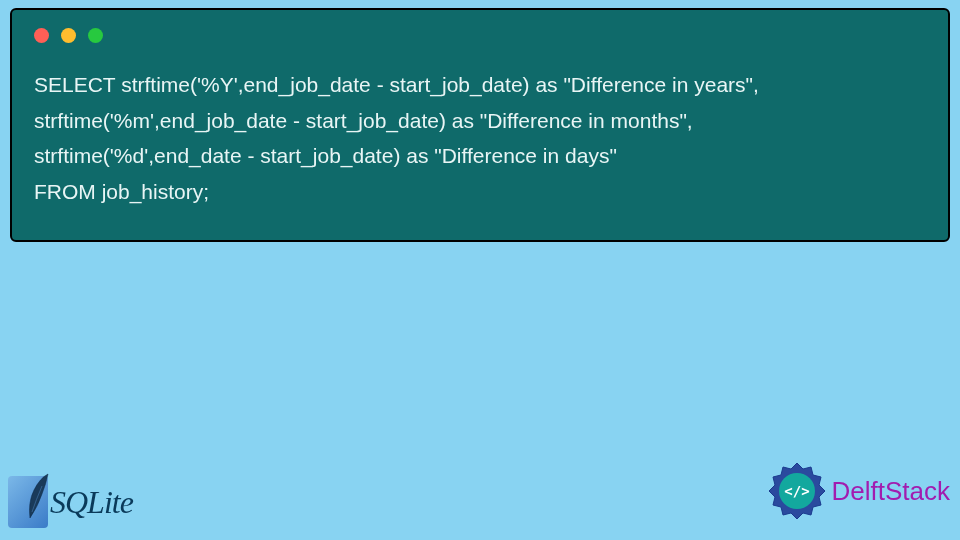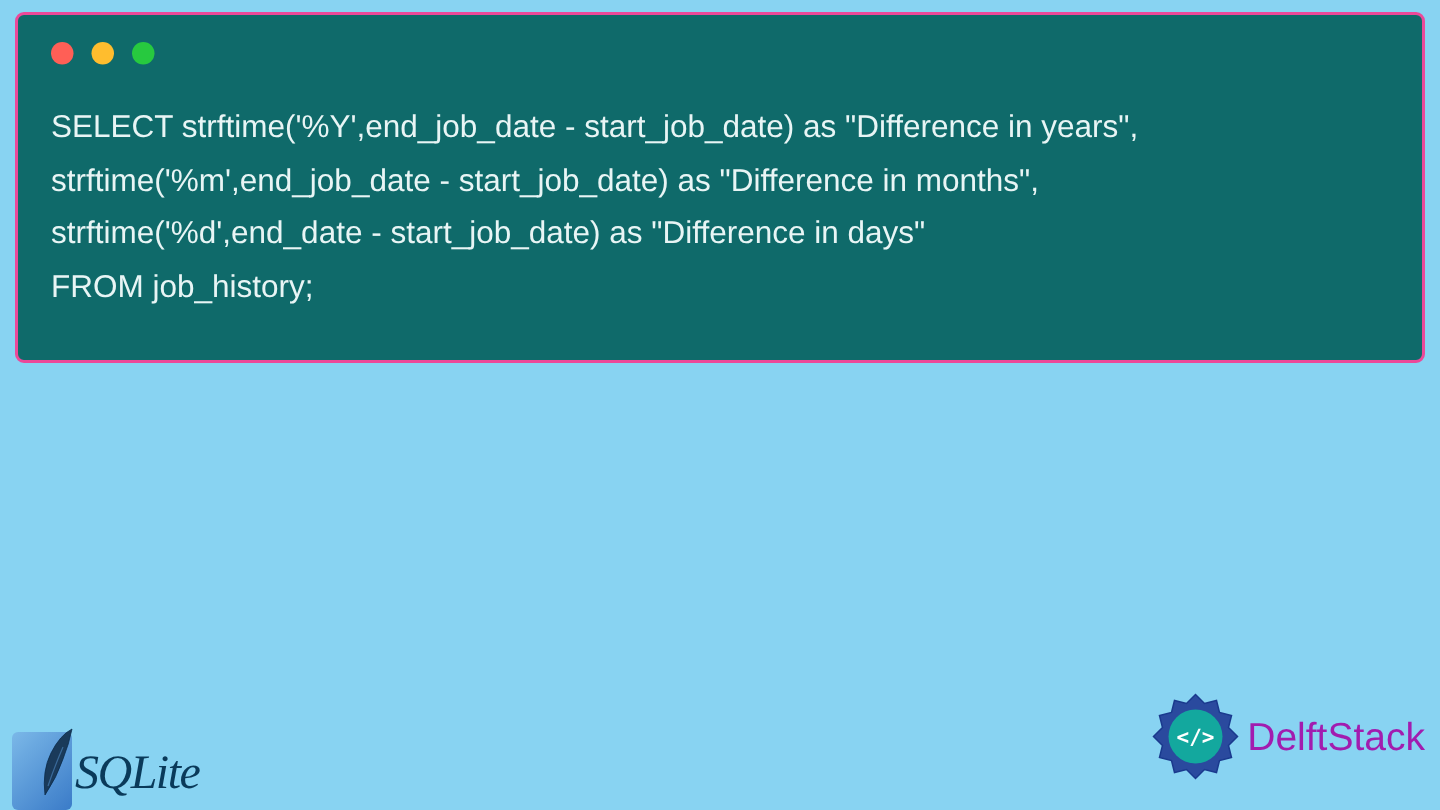--- a/index.html
+++ b/index.html
@@ -10,21 +10,21 @@
     font-family: -apple-system, Helvetica, Arial, sans-serif;
     position: relative;
     overflow: hidden;
   }
   .code-panel {
     position: absolute;
     top: 8px;
     left: 10px;
     right: 10px;
     background: #0f6a6a;
-    border: 2px solid #ec4899;
+    border: 2px solid #000000;
     border-radius: 6px;
     padding: 18px 22px 30px 22px;
   }
   .traffic-lights {
     display: flex;
     gap: 12px;
     margin-bottom: 24px;
   }
   .dot {
     width: 15px;
@@ -36,21 +36,21 @@
   .dot.green { background: #27c93f; }
   .code-text {
     color: #e8f5f5;
     font-size: 21px;
     line-height: 1.7;
     font-family: -apple-system, Helvetica, Arial, sans-serif;
     white-space: pre-wrap;
   }
   .sqlite-logo {
     position: absolute;
-    bottom: 0;
+    bottom: 12px;
     left: 8px;
     display: flex;
     align-items: center;
   }
   .sqlite-box {
     width: 40px;
     height: 52px;
     background: linear-gradient(135deg, #7bb8e8, #3a7bc8);
     border-radius: 4px;
     position: relative;

